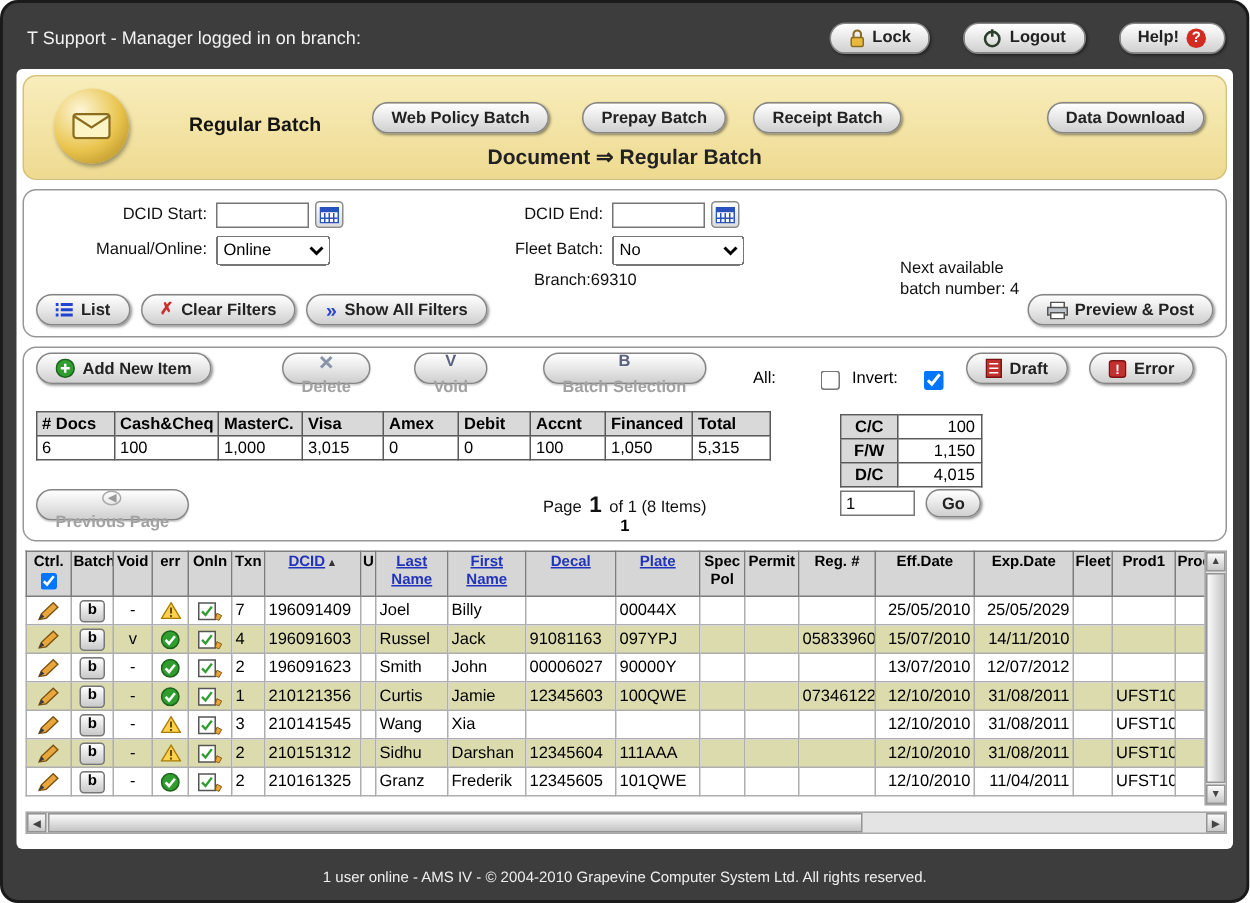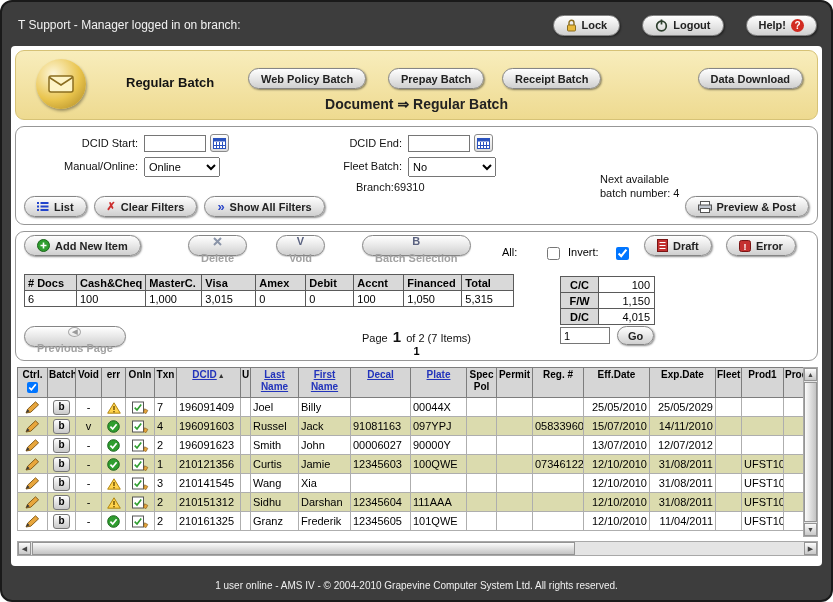--- a/index.html
+++ b/index.html
@@ -312,21 +312,21 @@
           </tbody>
       </table>
 
       <button class="pill dis pg-prev">
         <span class="circ">◀</span>
         <span>Previous Page</span>
       </button>
       <div class="pager-mid">
         <span>Page</span>
         <span class="big">1</span>
-        <span>of 2 (7 Items)</span>
+        <span>of 1 (8 Items)</span>
       </div>
       <div class="pager-list">1</div>
       <input class="inp pg-inp" value="1" style="">
       <button class="pill pg-go">Go</button>
     </div>
 
     <div class="grid-wrap">
       <table class="grid">
         <colgroup>
             <col style="width: 30px;">

